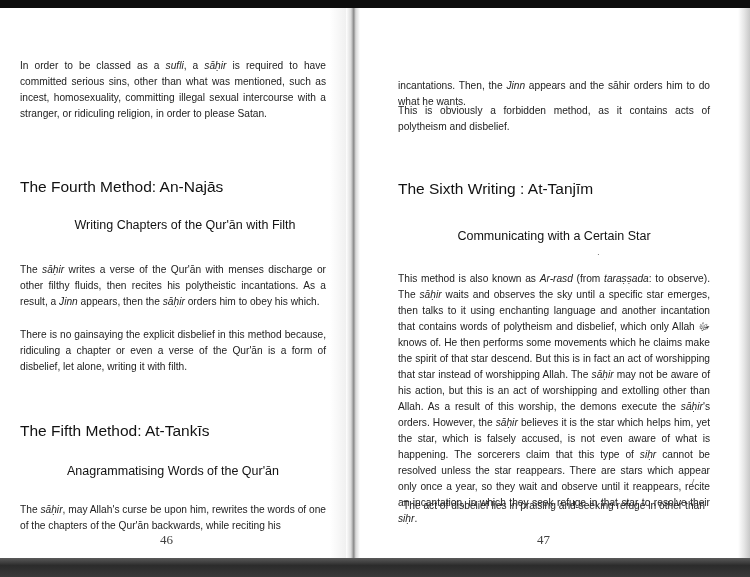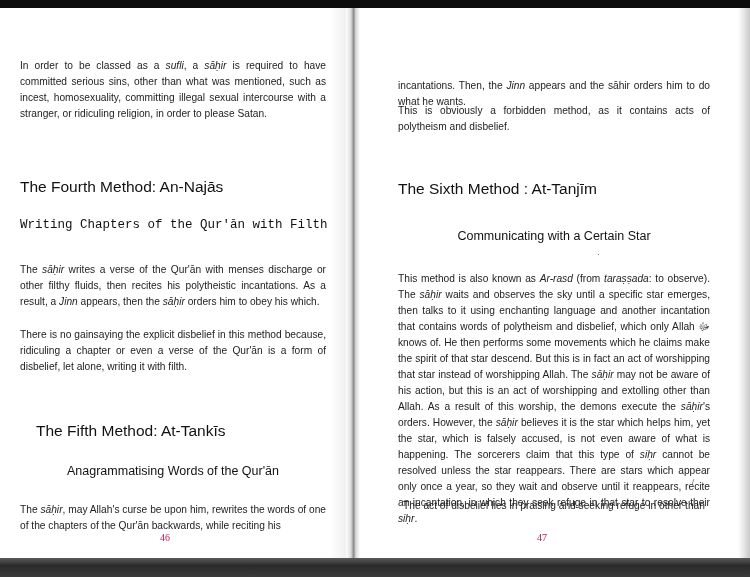--- a/index.html
+++ b/index.html
@@ -44,64 +44,64 @@
     }
     .para i { font-style: italic; }
     .h2 {
       position: absolute; font-size: 15.5px; color: #111; white-space: nowrap;
     }
     .h3 {
       position: absolute; font-size: 12.5px; color: #111; white-space: nowrap;
       text-align: center;
     }
     .pnum {
-      position: absolute; font-family: "Liberation Serif", serif; font-size: 10px; color: #be185d;
+      position: absolute; font-family: "Liberation Serif", serif; font-size: 13px; color: #404040;
     }
     .dot { position: absolute; font-size: 8px; color: #555; }
   </style>
 </head>
 <body>
 
 <div class="top-band"></div>
 
 <div class="page page-left"></div>
 <div class="left-shadow"></div>
 <div class="page page-right"></div>
 <div class="gutter"></div>
 <div class="right-edge"></div>
 
 <p class="para" style="left:20px; top:58px; width:306px; margin:0;">
   <span>In order to be classed as a </span><i>sufli</i><span>, a </span><i>sāḥir</i><span> is required to have committed serious sins, other than what was mentioned, such as incest, homosexuality, committing illegal sexual intercourse with a stranger, or ridiculing religion, in order to please Satan.</span>
 </p>
 
 <div class="h2" style="left:20px; top:178px;">The Fourth Method: An-Najās</div>
-<div class="h3" style="left:20px; top:218px; width:306px;font-family:Liberation Mono, monospace;">Writing Chapters of the Qur'ān with Filth</div>
+<div class="h3" style="left:32px; top:218px; width:306px;">Writing Chapters of the Qur'ān with Filth</div>
 
 <p class="para" style="left:20px; top:262px; width:306px; margin:0;">
   <span>The </span><i>sāḥir</i><span> writes a verse of the Qur'ān with menses discharge or other filthy fluids, then recites his polytheistic incantations.  As a result, a </span><i>Jinn</i><span> appears, then the </span><i>sāḥir</i><span> orders him to obey his which.</span>
 </p>
 
 <p class="para" style="left:20px; top:327px; width:306px; margin:0;">There is no gainsaying the explicit disbelief in this method because, ridiculing a chapter or even a verse of the Qur'ān is a form of disbelief, let alone, writing it with filth.</p>
 
-<div class="h2" style="left:36px; top:422px;">The Fifth Method: At-Tankīs</div>
+<div class="h2" style="left:20px; top:422px;">The Fifth Method: At-Tankīs</div>
 <div class="h3" style="left:20px; top:464px; width:306px;">Anagrammatising Words of the Qur'ān</div>
 
 <p class="para" style="left:20px; top:502px; width:306px; margin:0;">
   <span>The </span><i>sāḥir</i><span>, may Allah's curse be upon him, rewrites the words of one of the chapters of the Qur'ān backwards, while reciting his</span>
 </p>
 
 <div class="pnum" style="left:160px; top:532px;">46</div>
 
 <p class="para" style="left:398px; top:78px; width:312px; margin:0;">
   <span>incantations.  Then, the </span><i>Jinn</i><span> appears and the sāhir orders him to do what he wants.</span>
 </p>
 
 <p class="para" style="left:398px; top:103px; width:312px; margin:0;">This is obviously a forbidden method, as it contains acts of polytheism and disbelief.</p>
 
-<div class="h2" style="left:398px; top:180px;">The Sixth Method : At-Tanjīm</div>
+<div class="h2" style="left:398px; top:180px;">The Sixth Writing : At-Tanjīm</div>
 <div class="h3" style="left:398px; top:229px; width:312px;">Communicating with a Certain Star</div>
 <div class="dot" style="left:597px; top:250px;">·</div>
 
 <p class="para" style="left:398px; top:271px; width:312px; margin:0;">
   <span>This method is also known as </span><i>Ar-rasd</i><span> (from </span><i>taraṣṣada</i><span>: to observe). The </span><i>sāḥir</i><span> waits and observes the sky until a specific star emerges, then talks to it using enchanting language and another incantation that contains words of polytheism and disbelief, which only Allah ﷻ knows of.  He then performs some movements which he claims make the spirit of that star descend.  But this is in fact an act of worshipping that star instead of worshipping Allah.  The </span><i>sāḥir</i><span> may not be aware of his action, but this is an act of worshipping and extolling other than Allah.  As a result of this worship, the demons execute the </span><i>sāḥir</i><span>'s orders.  However, the </span><i>sāḥir</i><span> believes it is the star which helps him, yet the star, which is falsely accused, is not even aware of what is happening.  The sorcerers claim that this type of </span><i>siḥr</i><span> cannot be resolved unless the star reappears.  There are stars which appear only once a year, so they wait and observe until it reappears, recite an incantation, in which they seek refuge in that star to resolve their </span><i>siḥr</i><span>.</span>
 </p>
 
 <div class="dot" style="left:692px; top:477px;">/</div>
 
 <p class="para" style="left:398px; top:498px; width:312px; margin:0; text-align:center;">The act of disbelief lies in praising and seeking refuge in other than</p>

